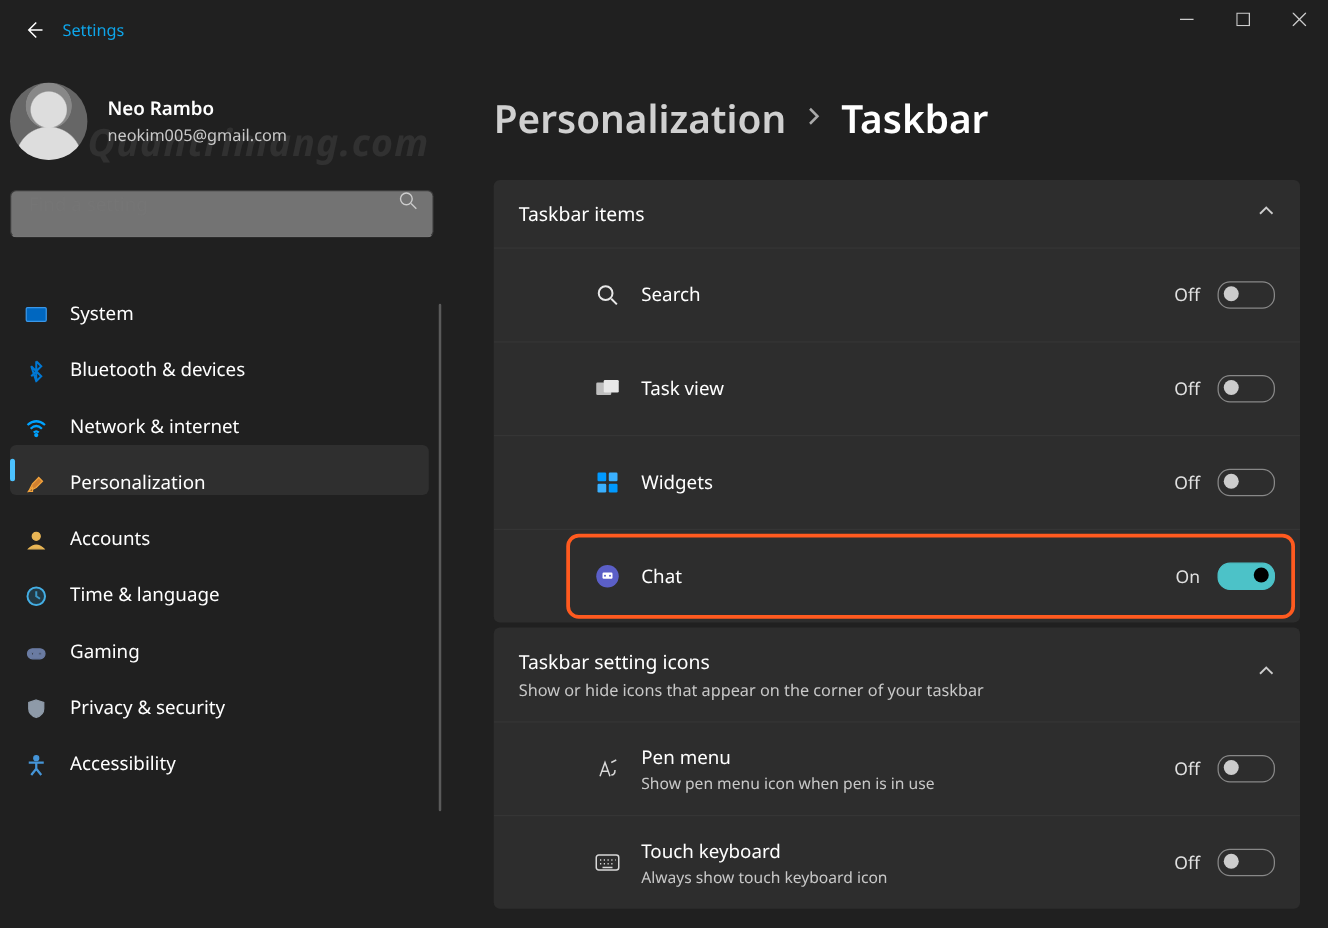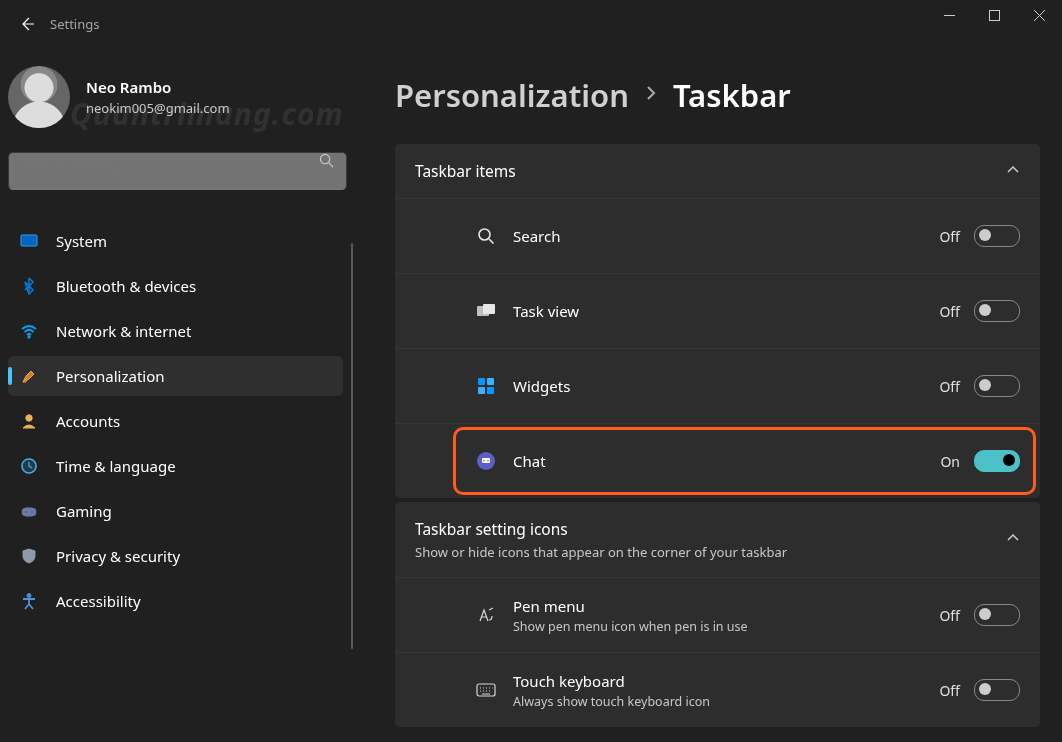--- a/index.html
+++ b/index.html
@@ -31,21 +31,21 @@
 
   
   .titlebar{
     display:flex;align-items:center;height:48px;padding:0 8px;
   }
   .back-btn{
     width:38px;height:38px;display:flex;align-items:center;justify-content:center;
     border-radius:4px;cursor:pointer;
   }
   .back-btn svg{width:16px;height:16px;stroke:#fff;}
-  .app-title{margin-left:4px;font-size:13px;color:#a3a3a3;}
+  .app-title{margin-left:4px;font-size:13px;color:#0ea5e9;}
   .caption-controls{
     position:absolute;top:0;right:0;display:flex;
   }
   .cap-btn{
     width:45px;height:30px;display:flex;align-items:center;justify-content:center;
     cursor:pointer;color:#ccc;
   }
   .cap-btn svg{width:11px;height:11px;stroke:#ccc;fill:none;stroke-width:1;}
   
   
@@ -94,21 +94,21 @@
   }
   .search input{
     flex:1;background:transparent;border:none;outline:none;color:#fff;
     font-size:15px;font-family:inherit;
   }
   .search-icon{width:15px;height:15px;stroke:#ccc;fill:none;stroke-width:1.2;}
 
   
   .nav{flex:1;overflow-y:auto;padding-right:4px;}
   .nav-item{
-    display:flex;align-items:center;height:40px;border-radius:5px;
+    display:flex;align-items:flex-end;height:40px;border-radius:5px;
     padding:0 12px;margin:5px 0;cursor:pointer;position:relative;
   }
   .nav-item.selected{background:var(--bg-selected);}
   .nav-item.selected::before{
     content:"";position:absolute;left:0;top:11px;bottom:11px;width:3.5px;
     background:var(--selected-indicator);border-radius:2px;
   }
   .nav-icon{
     width:18px;height:18px;margin-right:18px;flex:0 0 18px;
     display:flex;align-items:center;justify-content:center;

